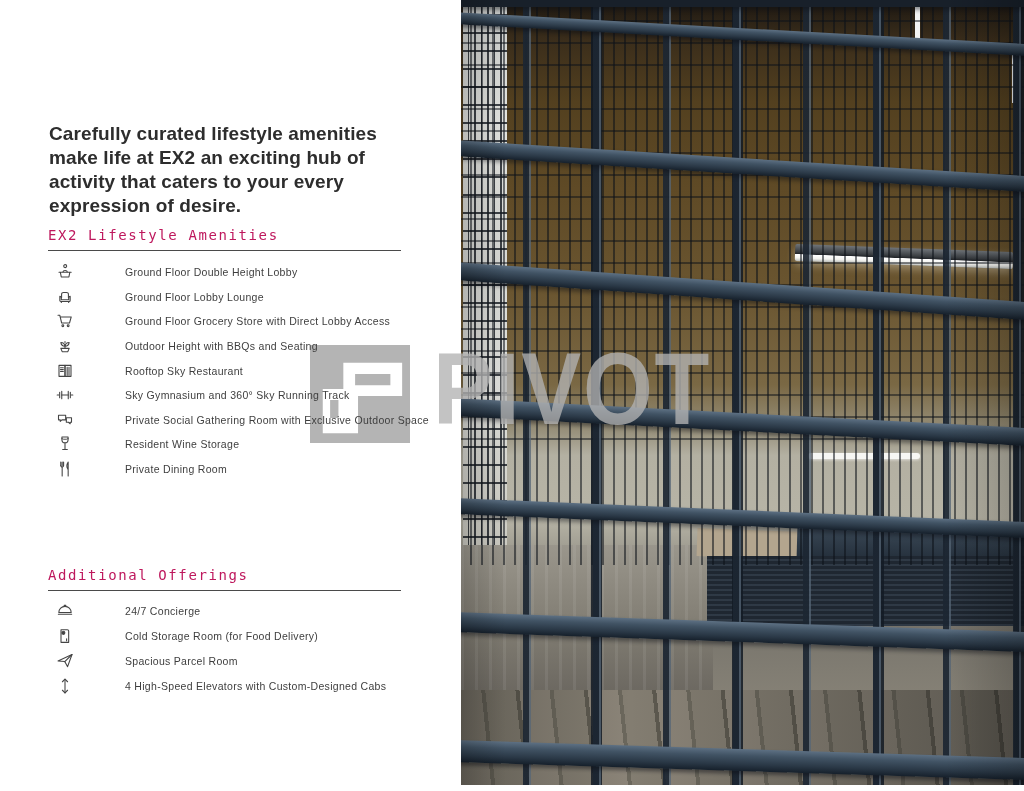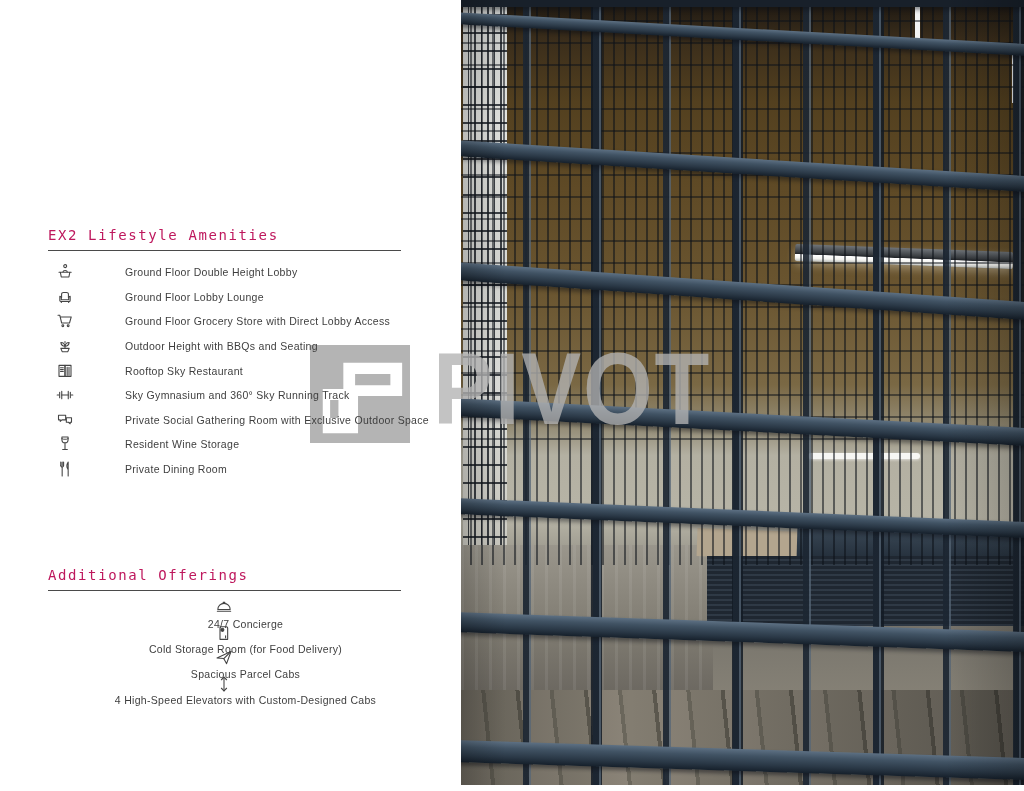--- a/index.html
+++ b/index.html
@@ -21,21 +21,21 @@
   .sec2 { top: 567px; }
   .section-title {
     font-family: "DejaVu Sans Mono", "Liberation Mono", monospace;
     font-size: 14px; line-height: 16px; font-weight: 400;
     letter-spacing: 1.6px; color: #be185d; margin: 0;
   }
   .rule { border: none; border-top: 1.6px solid #4a4a4a; width: 353px; margin: 7px 0 0 0; }
   .amenity-list { list-style: none; margin: 9px 0 0 0; padding: 0; }
   .sec2 .amenity-list { margin-top: 7px; }
   .row { display: flex; align-items: center; height: 24.6px; }
-  .sec2 .row { height: 25.2px; flex-direction: column; }
+  .sec2 .row { height: 25.2px; }
   .ic { width: 24px; flex: none; display: flex; justify-content: center; align-items: center; margin: 0 13px 0 5px; }
   .ic svg { width: 20px; height: 20px; stroke: #454545; stroke-width: 1.3; fill: none; stroke-linecap: round; stroke-linejoin: round; }
   .lb { font-size: 10.5px; color: #3e3e3e; letter-spacing: .3px; white-space: nowrap; margin-left: 35px; }
 
   
   .wm-logo {
     position: absolute; left: 310px; top: 345px; width: 100px; height: 98px;
     background: rgba(177,177,177,.96); z-index: 2;
   }
   .wm-logo svg { width: 100%; height: 100%; display: block; }
@@ -142,20 +142,21 @@
   .edge-shade {
     left: 0; top: 0; width: 563px; height: 785px;
     background: linear-gradient(90deg, rgba(0,0,0,.18) 0%, transparent 8%, transparent 86%, rgba(0,0,0,.22) 100%);
   }
 </style>
 </head>
 <body>
 
 <div class="page">
 
+  <h1 class="headline">Carefully curated lifestyle amenities make life at EX2 an exciting hub of activity that caters to your every expression of desire.</h1>
 
   <section class="sec sec1">
     <h2 class="section-title">EX2 Lifestyle Amenities</h2>
     <hr class="rule">
     <ul class="amenity-list">
         <li class="row">
           <span class="ic">
             <svg viewBox="0 0 24 24">
               <circle cx="12.2" cy="4.9" r="1.8"></circle>
               <path d="M9.6 11.9c.2-2.4 4.9-2.4 5.1 0"></path>
@@ -271,21 +272,21 @@
           </span>
           <span class="lb">Cold Storage Room (for Food Delivery)</span>
         </li>
         <li class="row">
           <span class="ic">
             <svg viewBox="0 0 24 24">
               <path d="M3.6 11.9L20.4 4.2l-5.3 14.6-3.4-6.1z"></path>
               <path d="M11.7 12.7l8.7-8.5"></path>
             </svg>
           </span>
-          <span class="lb">Spacious Parcel Cabs</span>
+          <span class="lb">Spacious Parcel Room</span>
         </li>
         <li class="row">
           <span class="ic">
             <svg viewBox="0 0 24 24">
               <path d="M12 3.8v16.4"></path>
               <path d="M8.9 6.9L12 3.8l3.1 3.1M8.9 17.1l3.1 3.1 3.1-3.1"></path>
             </svg>
           </span>
           <span class="lb">4 High-Speed Elevators with Custom-Designed Cabs</span>
         </li>

